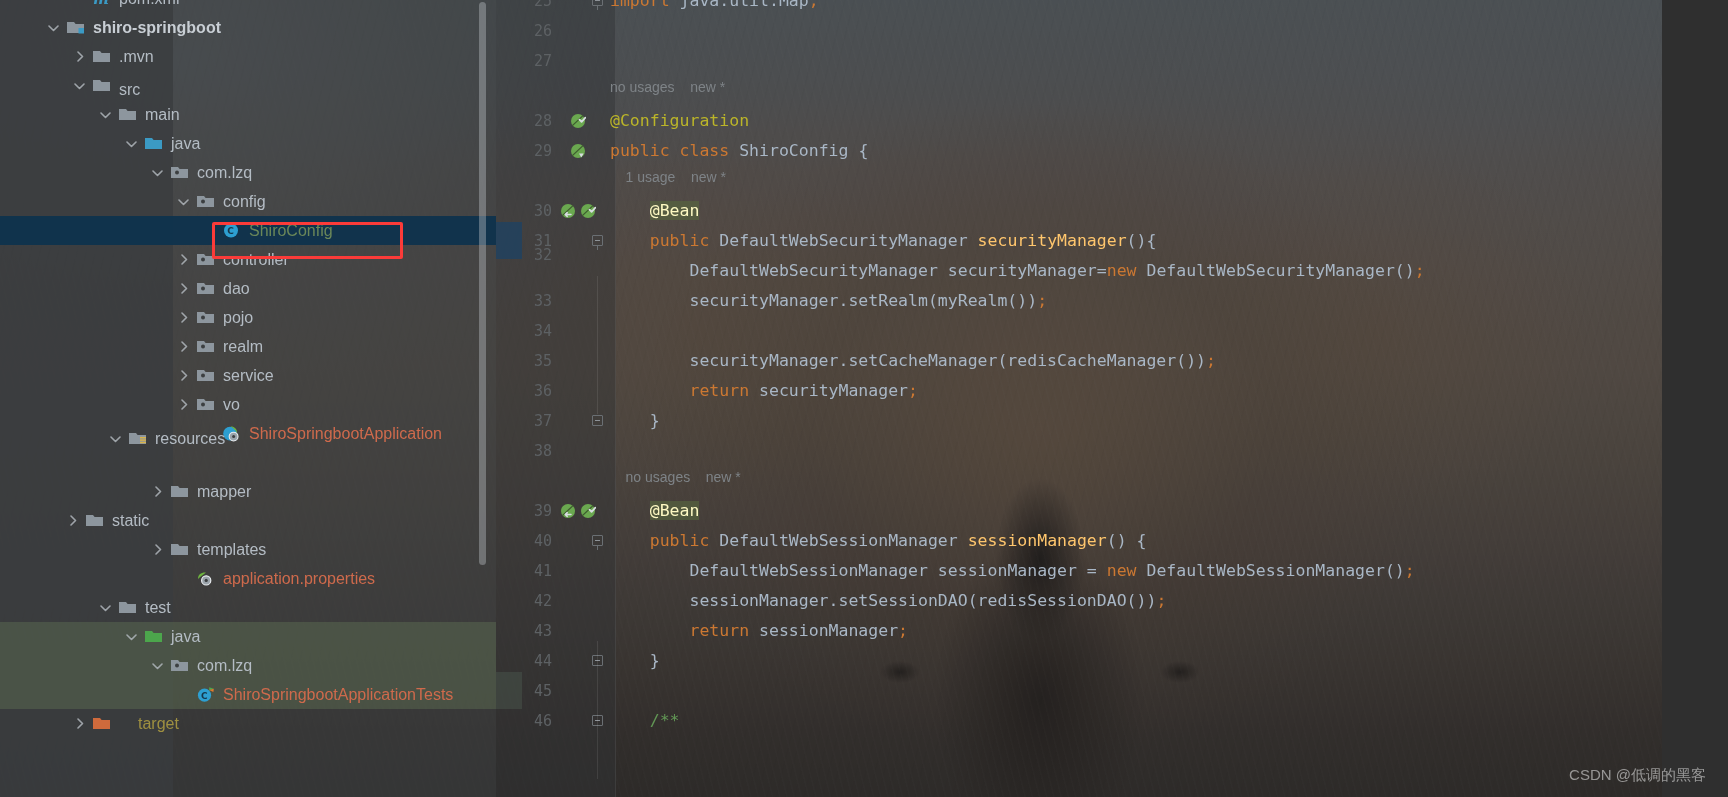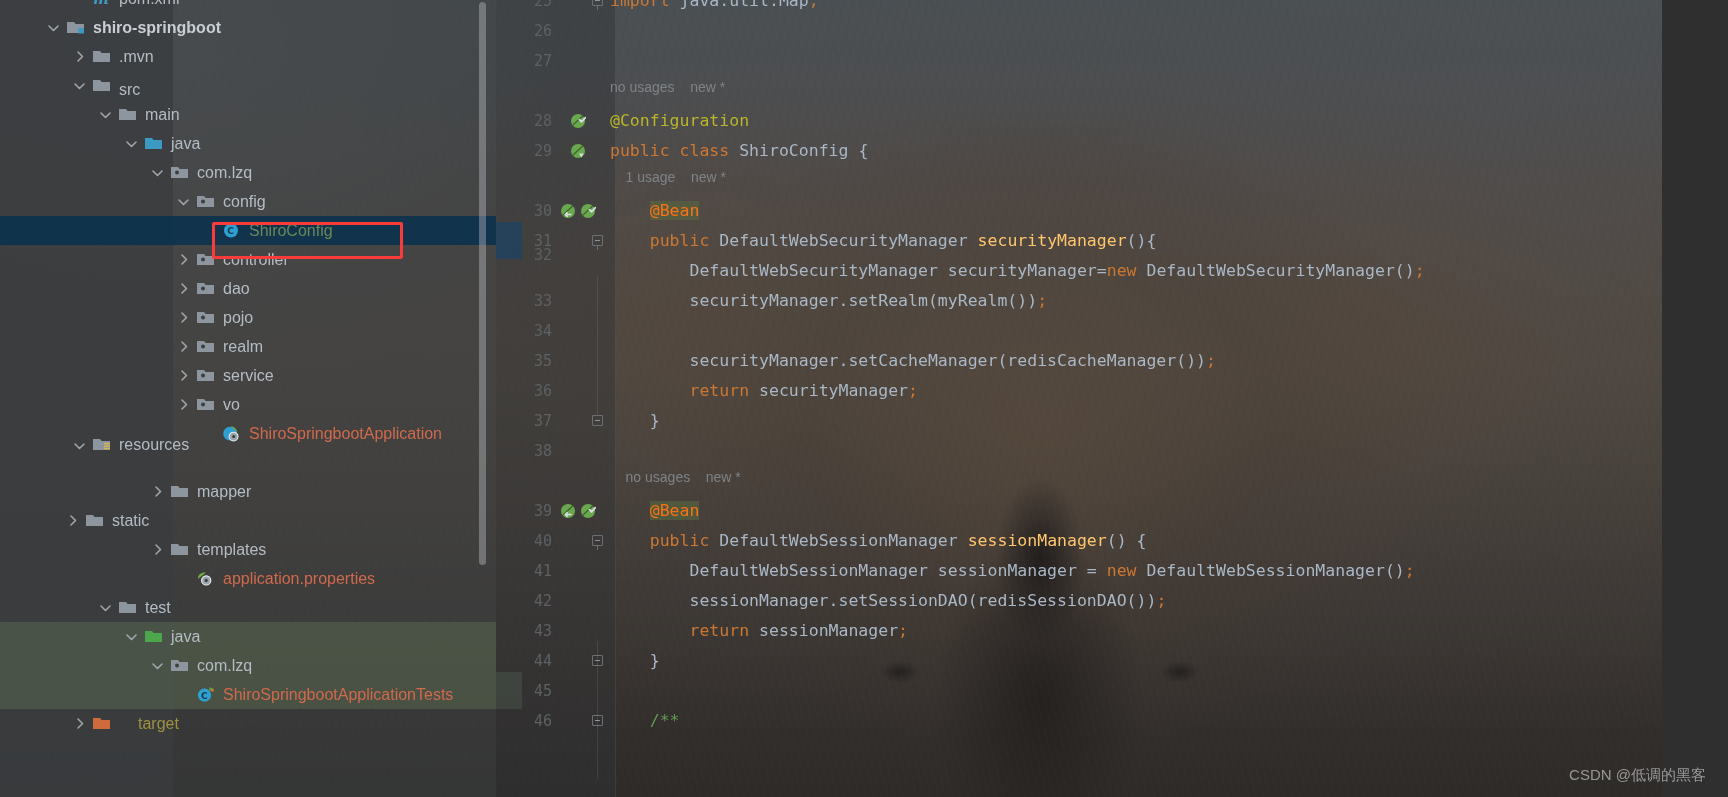--- a/index.html
+++ b/index.html
@@ -176,21 +176,21 @@
     height: 24px; line-height: 24px;
     font-family: "Liberation Sans", sans-serif;
     font-size: 14px;
     color: #7e8387;
     white-space: pre;
   }
 
   
   .kw   { color: #cc7832; }
   .anno { color: #bbb529; }
-  .anno-hl { color: #f97316; background: rgba(87,104,63,.62); }
+  .anno-hl { color: #fef9c3; background: rgba(87,104,63,.62); }
   .type { color: #a9b7c6; }
   .meth { color: #ffc66d; }
   .plain{ color: #a9b7c6; }
   .punc { color: #a9b7c6; }
   .semi { color: #cc7832; }
   .cmt  { color: #629755; }
 
   
   .bean {
     position: absolute;
@@ -412,21 +412,21 @@
         <div class="row" style="position: absolute; top: 419px; left: 0px; width: 496px; padding-left: 202px;">
           <span class="arrow none"></span>
           <span class="icon" style="margin-left: 5px;"><svg width="20" height="17" viewBox="0 0 20 17">
               <circle cx="8" cy="8.6" r="6.8" fill="#2d9fd1"></circle>
               <path d="M8.6 1.2 C13 1.6 15.4 4.6 15 8 C13.4 4.4 10.6 3 8.6 1.2z" fill="#6db33f"></path>
               <circle cx="11.6" cy="11.6" r="4.4" fill="#9aa3aa" stroke="#e8ecef" stroke-width="1.1"></circle>
               <circle cx="11.6" cy="11.6" r="1.5" fill="#3c3f41"></circle>
             </svg></span>
           <span class="label" style="color: rgb(207, 106, 76);">ShiroSpringbootApplication</span>
         </div>
-        <div class="row" style="position: absolute; top: 424px; left: 0px; width: 496px; padding-left: 72px; align-items: flex-end;">
+        <div class="row" style="position: absolute; top: 424px; left: 0px; width: 496px; padding-left: 108px;">
           <span class="arrow">
             <svg width="15" height="15" viewBox="0 0 15 15">
               <path d="M3 6 L7.5 10.5 L12 6" fill="none" stroke="#b0b6bc" stroke-width="1.6" stroke-linecap="round" stroke-linejoin="round"></path>
             </svg>
           </span>
           <span class="icon" style="margin-left: 5px;"><svg width="20" height="17" viewBox="0 0 20 17">
               <path d="M1 3h7l1.6 2H18v9H1z" fill="#8d969e"></path>
               <rect x="12" y="7" width="6" height="1.4" fill="#d9b44a"></rect>
               <rect x="12" y="9.4" width="6" height="1.4" fill="#d9b44a"></rect>
               <rect x="12" y="11.8" width="6" height="1.4" fill="#d9b44a"></rect>

